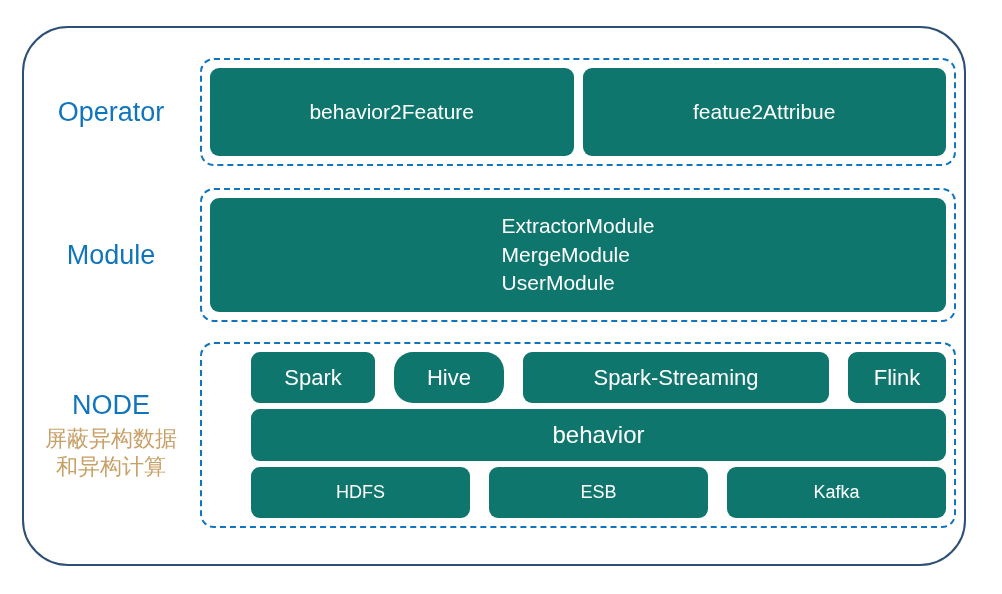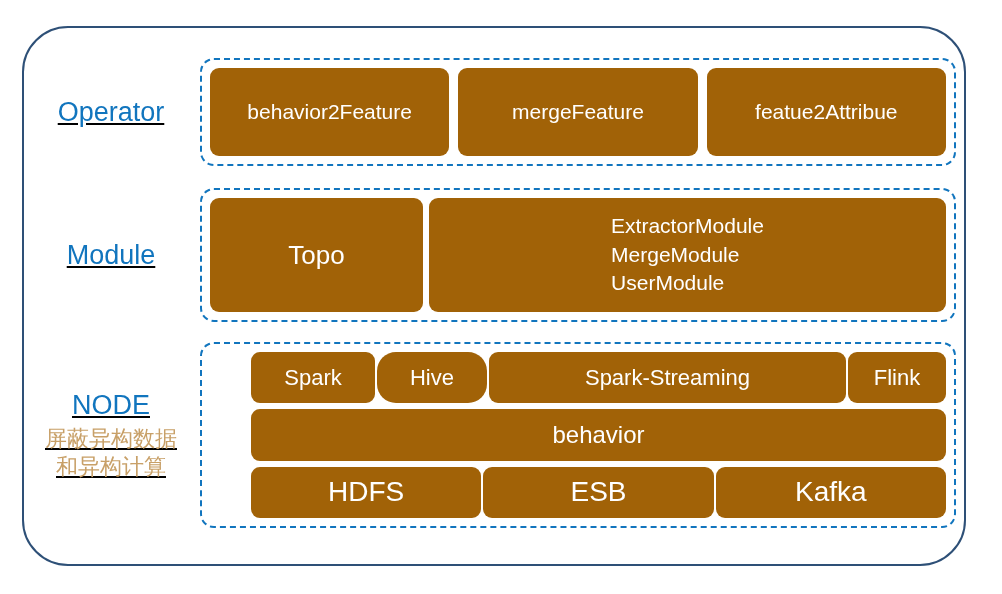--- a/index.html
+++ b/index.html
@@ -42,21 +42,20 @@
   }
 
   .row-label-col {
     width: 178px;
     flex: 0 0 178px;
     display: flex;
     flex-direction: column;
     align-items: center;
     justify-content: flex-end;
     text-align: center;
-    text-decoration: underline;
   }
 
   .row-label {
     color: #1175BE;
     font-size: 27px;
     line-height: 1.12;
     white-space: nowrap;
   }
 
   .row-sublabel {
@@ -72,21 +71,21 @@
     border: 2px dashed #1175BE;
     border-radius: 14px;
     box-sizing: border-box;
     background: transparent;
     display: flex;
     flex-direction: column;
   }
 
   
   .box {
-    background: #a16207;
+    background: #0f766e;
     color: #ffffff;
     border-radius: 9px;
     display: flex;
     align-items: center;
     justify-content: center;
     text-align: center;
     box-sizing: border-box;
     white-space: nowrap;
     overflow: hidden;
   }
@@ -153,68 +152,66 @@
   #group-node {
     width: 756px;
     height: 186px;
     padding: 8px;
     flex-direction: column;
     gap: 6px;
   }
   .node-line {
     display: flex;
     flex-direction: row;
-    gap: 2px;
+    gap: 19px;
     flex: 1 1 0;
     padding-left: 41px;
   }
   #node-engines .box { font-size: 22px; }
   #node-engines .b-spark          { flex: 0 0 124px; }
   #node-engines .b-hive           { flex: 0 0 110px; border-radius: 19px; }
   #node-engines .b-spark-streaming{ flex: 1 1 auto; }
   #node-engines .b-flink          { flex: 0 0 98px; }
 
   #node-behavior .box {
     flex: 1 1 auto;
     font-size: 24px;
   }
 
   #node-storage .box {
     flex: 1 1 0;
-    font-size: 28px;
+    font-size: 18px;
   }
 </style>
 </head>
 <body>
 
 <div id="canvas">
 
   <div class="outer-frame"></div>
 
   <div class="row" id="row-operator">
 
     <div class="row-label-col">
       <div class="row-label">Operator</div>
     </div>
 
     <div class="group" id="group-operator">
       <div class="box">behavior2Feature</div>
-      <div class="box">mergeFeature</div>
       <div class="box">featue2Attribue</div>
     </div>
   </div>
 
   <div class="row" id="row-module">
 
     <div class="row-label-col">
       <div class="row-label">Module</div>
     </div>
 
     <div class="group" id="group-module">
-      <div class="box" id="module-topo">Topo</div>
 
       <div class="box" id="module-list">
         <div class="list-inner">
           <div>ExtractorModule</div>
           <div>MergeModule</div>
           <div>UserModule</div>
         </div>
       </div>
     </div>
   </div>

